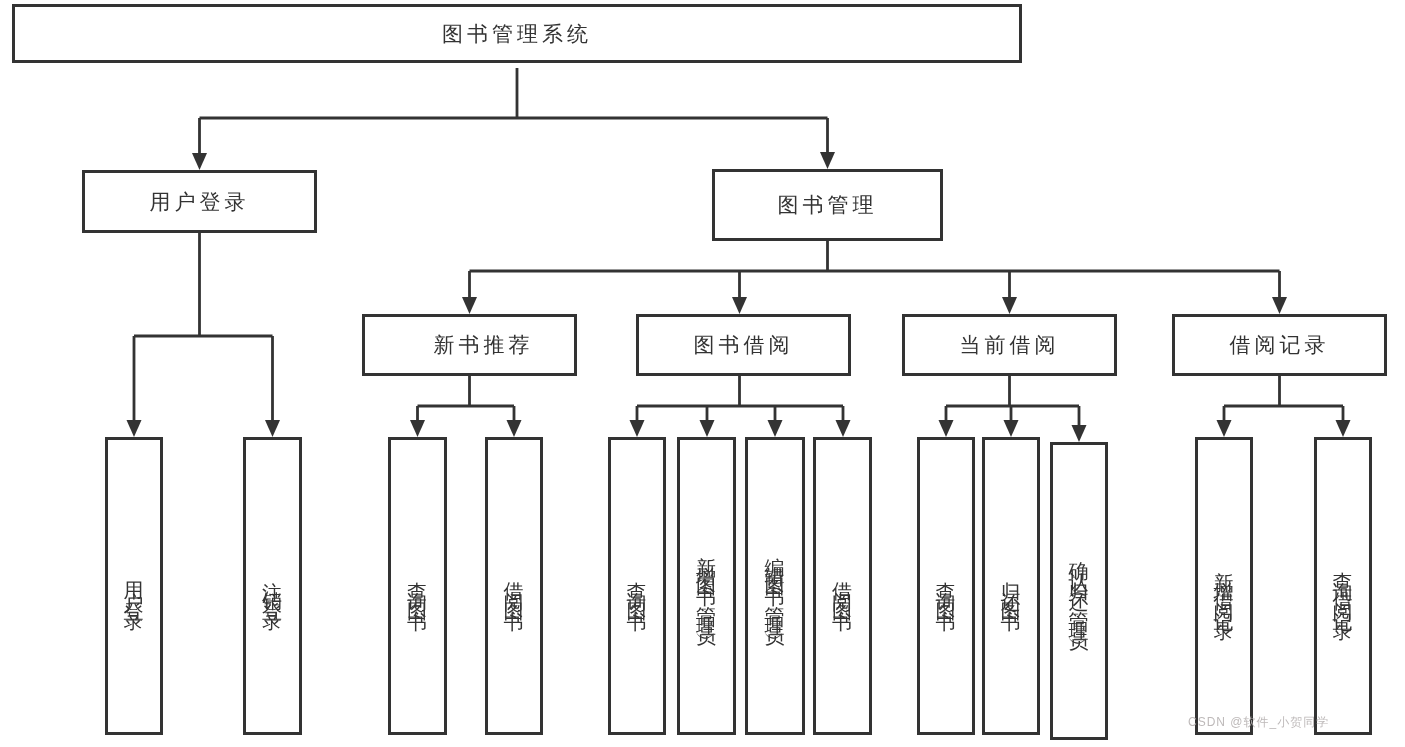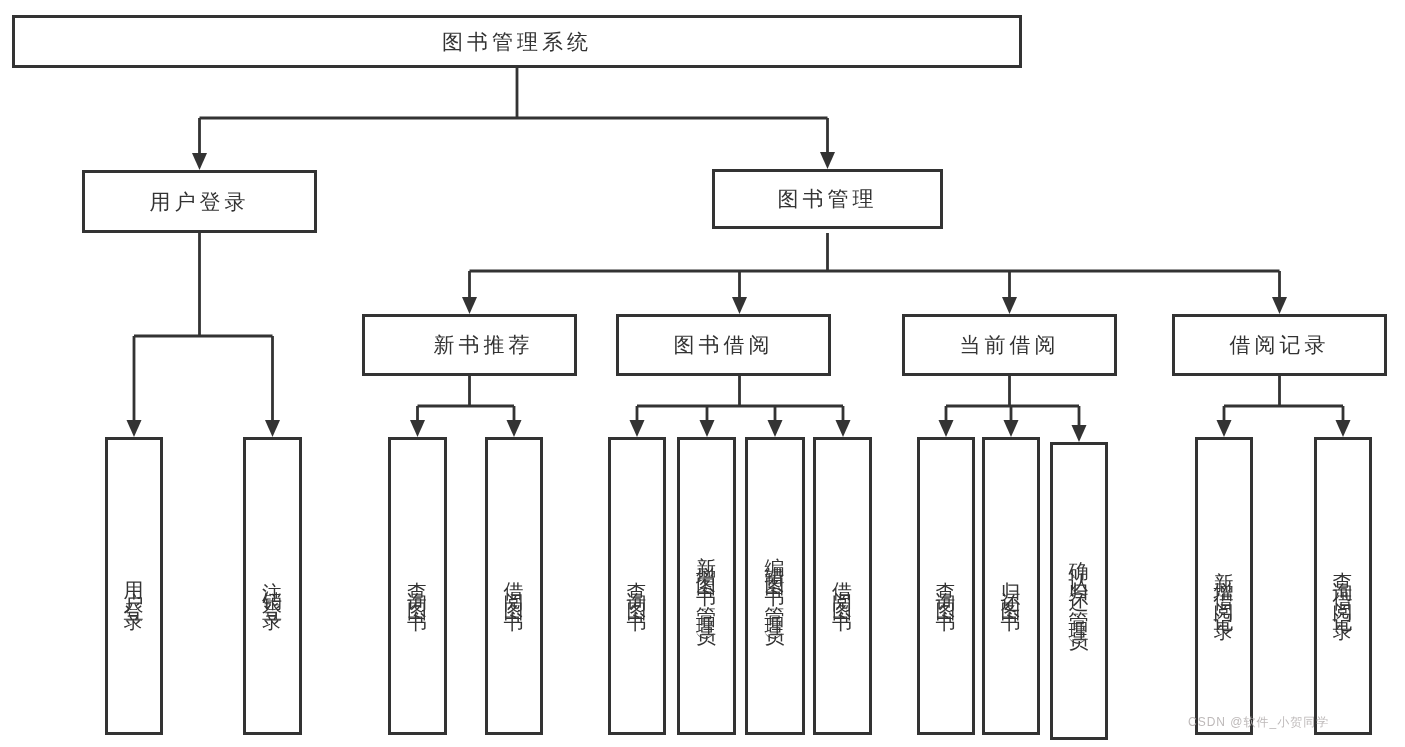--- a/index.html
+++ b/index.html
@@ -111,35 +111,35 @@
       <polygon points="1071.5,425 1086.5,425 1079,442"></polygon>
     </g>
 
     <g>
       <path d="M1279.5,376 V406 M1224,406 H1343 M1224,406 V421 M1343,406 V421"></path>
       <polygon points="1216.5,420 1231.5,420 1224,437"></polygon>
       <polygon points="1335.5,420 1350.5,420 1343,437"></polygon>
     </g>
   </svg>
 
-  <div class="box hbox" style="left:12px; top:15px; width:1010px; height:53px;">
+  <div class="box hbox" style="left:12px; top:4px; width:1010px; height:59px;">
     <span>图书管理系统</span>
   </div>
 
   <div class="box hbox" style="left:82px; top:170px; width:235px; height:63px;">
     <span>用户登录</span>
   </div>
-  <div class="box hbox" style="left:712px; top:169px; width:231px; height:60px;">
+  <div class="box hbox" style="left:712px; top:169px; width:231px; height:72px;">
     <span>图书管理</span>
   </div>
 
   <div class="box hbox" style="left:362px; top:314px; width:215px; height:62px;padding-left:28px;">
     <span>新书推荐</span>
   </div>
-  <div class="box hbox" style="left:616px; top:314px; width:215px; height:62px;">
+  <div class="box hbox" style="left:636px; top:314px; width:215px; height:62px;">
     <span>图书借阅</span>
   </div>
   <div class="box hbox" style="left:1172px; top:314px; width:215px; height:62px;">
     <span>借阅记录</span>
   </div>
   <div class="box hbox" style="left:902px; top:314px; width:215px; height:62px;">
     <span>当前借阅</span>
   </div>
 
   <div class="box vbox" style="left:105px; top:437px; width:58px; height:298px;">

